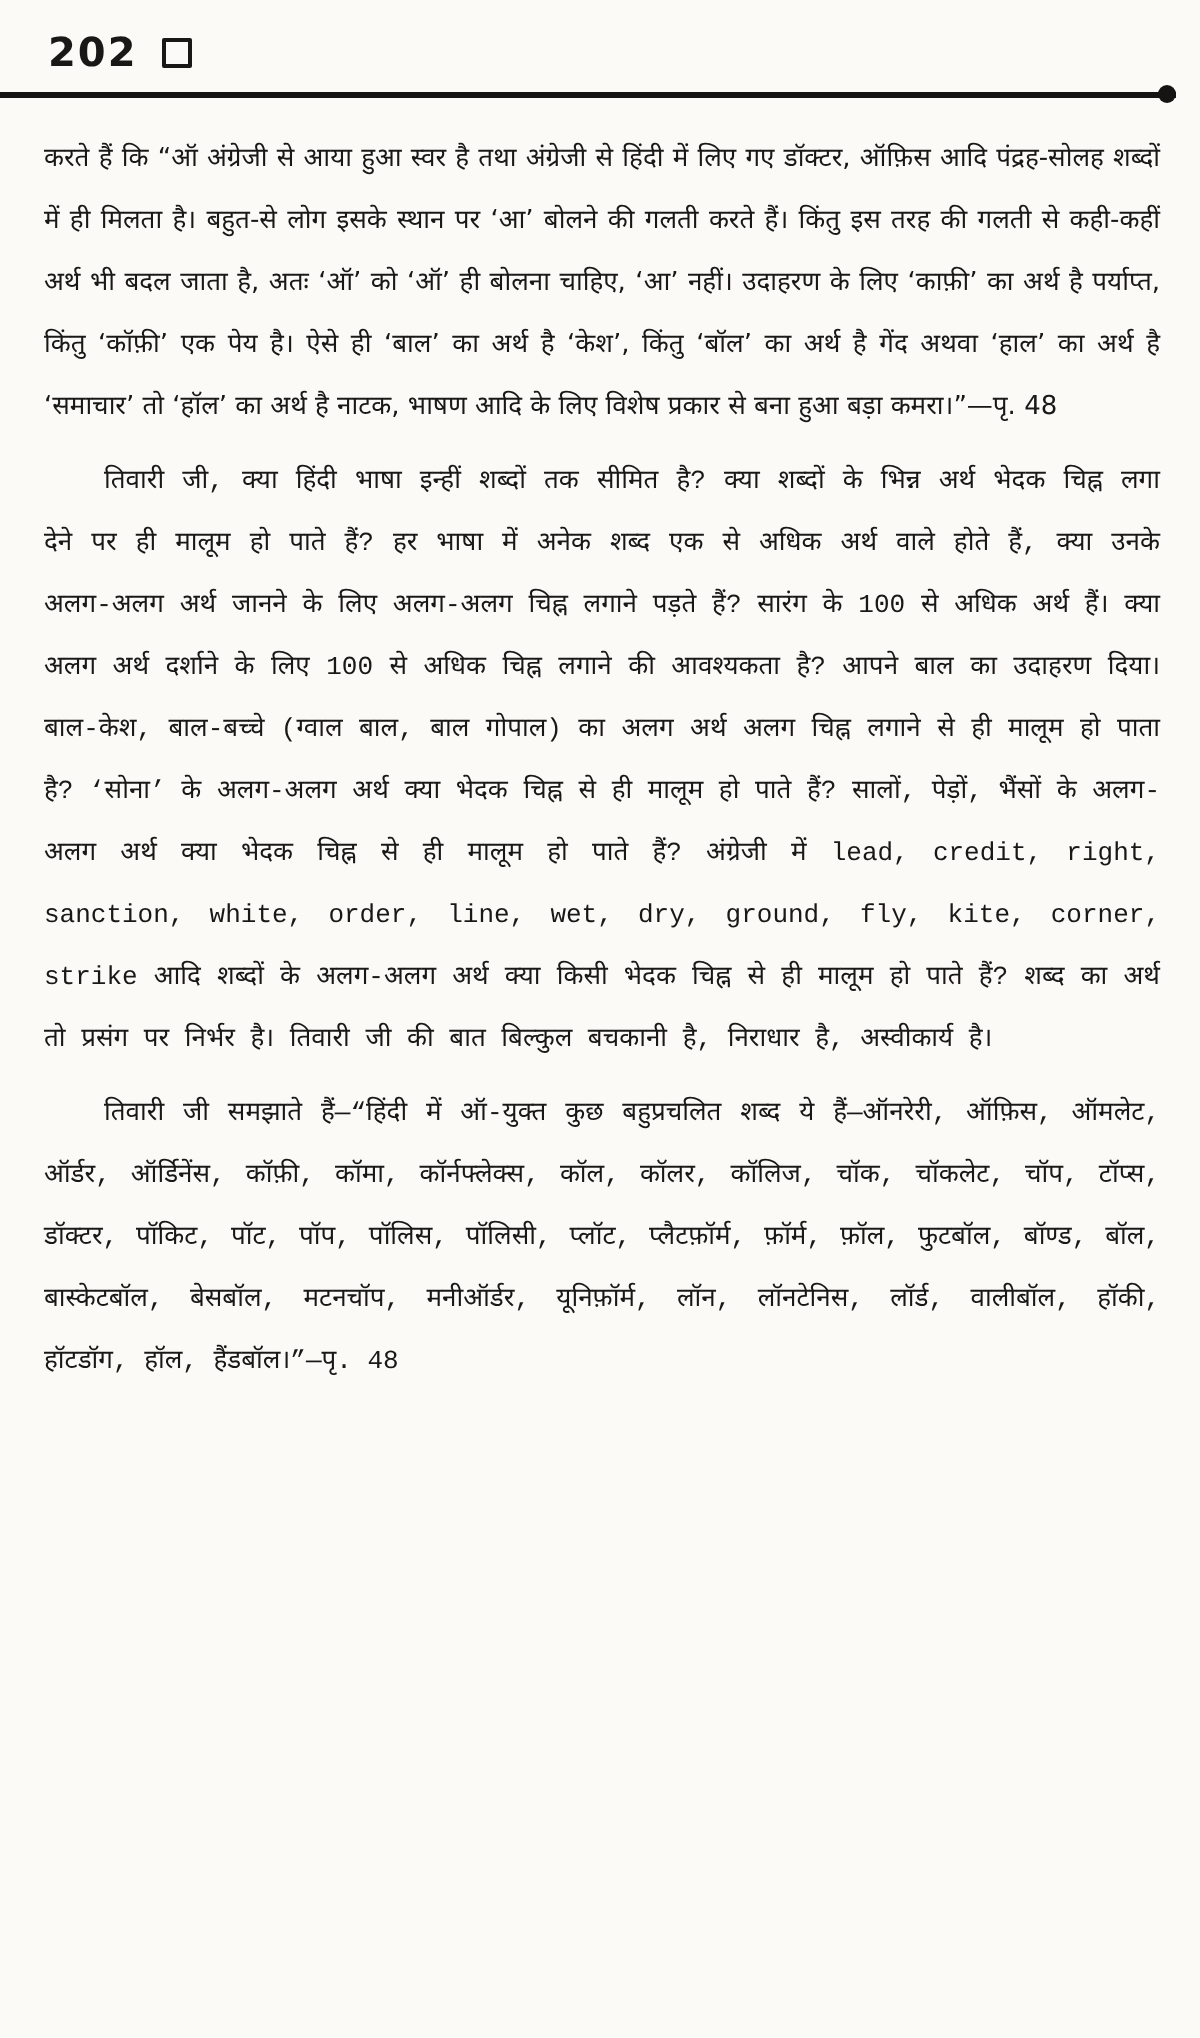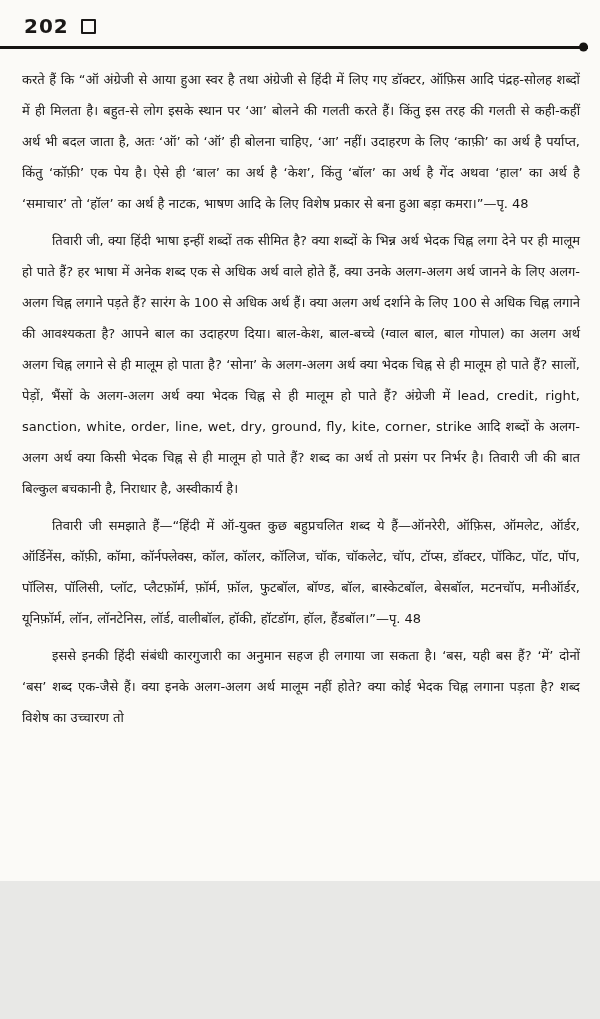--- a/index.html
+++ b/index.html
@@ -4,21 +4,21 @@
 <style>
   html, body {
     margin: 0;
     padding: 0;
     background: #e8e8e6;
     font-family: "DejaVu Sans", sans-serif;
   }
   .page {
     position: relative;
     width: 600px;
-    height: 881px;
+    height: 1019px;
     margin: 0 auto;
     background: #fbfaf7;
     color: #1a1817;
     overflow: hidden;
     box-sizing: border-box;
     padding: 14px 20px 0 22px;
   }
   .running-header {
     display: flex;
     align-items: center;
@@ -68,20 +68,21 @@
     text-justify: inter-word;
   }
   .para {
     margin: 0;
   }
   .para + .para {
     margin-top: 6px;
   }
   .para.indent {
     text-indent: 30px;
+    font-family: Liberation Mono, monospace;
   }
 </style>
 </head>
 <body>
 
 <div class="page">
 
   <header class="running-header">
     <span class="page-number">202</span>
     <span class="square-icon"></span>
@@ -89,16 +90,15 @@
 
   <div class="header-rule">
     <span class="rule-dot"></span>
   </div>
 
   <main class="page-body">
 
   <p class="para">करते हैं कि “ऑ अंग्रेजी से आया हुआ स्वर है तथा अंग्रेजी से हिंदी में लिए गए डॉक्टर, ऑफ़िस आदि पंद्रह-सोलह शब्दों में ही मिलता है। बहुत-से लोग इसके स्थान पर ‘आ’ बोलने की गलती करते हैं। किंतु इस तरह की गलती से कही-कहीं अर्थ भी बदल जाता है, अतः ‘ऑ’ को ‘ऑ’ ही बोलना चाहिए, ‘आ’ नहीं। उदाहरण के लिए ‘काफ़ी’ का अर्थ है पर्याप्त, किंतु ‘कॉफ़ी’ एक पेय है। ऐसे ही ‘बाल’ का अर्थ है ‘केश’, किंतु ‘बॉल’ का अर्थ है गेंद अथवा ‘हाल’ का अर्थ है ‘समाचार’ तो ‘हॉल’ का अर्थ है नाटक, भाषण आदि के लिए विशेष प्रकार से बना हुआ बड़ा कमरा।”—पृ. 48</p>
       <p class="para indent">तिवारी जी, क्या हिंदी भाषा इन्हीं शब्दों तक सीमित है? क्या शब्दों के भिन्न अर्थ भेदक चिह्न लगा देने पर ही मालूम हो पाते हैं? हर भाषा में अनेक शब्द एक से अधिक अर्थ वाले होते हैं, क्या उनके अलग-अलग अर्थ जानने के लिए अलग-अलग चिह्न लगाने पड़ते हैं? सारंग के 100 से अधिक अर्थ हैं। क्या अलग अर्थ दर्शाने के लिए 100 से अधिक चिह्न लगाने की आवश्यकता है? आपने बाल का उदाहरण दिया। बाल-केश, बाल-बच्चे (ग्वाल बाल, बाल गोपाल) का अलग अर्थ अलग चिह्न लगाने से ही मालूम हो पाता है? ‘सोना’ के अलग-अलग अर्थ क्या भेदक चिह्न से ही मालूम हो पाते हैं? सालों, पेड़ों, भैंसों के अलग-अलग अर्थ क्या भेदक चिह्न से ही मालूम हो पाते हैं? अंग्रेजी में lead, credit, right, sanction, white, order, line, wet, dry, ground, fly, kite, corner, strike आदि शब्दों के अलग-अलग अर्थ क्या किसी भेदक चिह्न से ही मालूम हो पाते हैं? शब्द का अर्थ तो प्रसंग पर निर्भर है। तिवारी जी की बात बिल्कुल बचकानी है, निराधार है, अस्वीकार्य है।</p>
       <p class="para indent">तिवारी जी समझाते हैं—“हिंदी में ऑ-युक्त कुछ बहुप्रचलित शब्द ये हैं—ऑनरेरी, ऑफ़िस, ऑमलेट, ऑर्डर, ऑर्डिनेंस, कॉफ़ी, कॉमा, कॉर्नफ्लेक्स, कॉल, कॉलर, कॉलिज, चॉक, चॉकलेट, चॉप, टॉप्स, डॉक्टर, पॉकिट, पॉट, पॉप, पॉलिस, पॉलिसी, प्लॉट, प्लैटफ़ॉर्म, फ़ॉर्म, फ़ॉल, फुटबॉल, बॉण्ड, बॉल, बास्केटबॉल, बेसबॉल, मटनचॉप, मनीऑर्डर, यूनिफ़ॉर्म, लॉन, लॉनटेनिस, लॉर्ड, वालीबॉल, हॉकी, हॉटडॉग, हॉल, हैंडबॉल।”—पृ. 48</p>
-      <p class="para indent">इससे इनकी हिंदी संबंधी कारगुजारी का अनुमान सहज ही लगाया जा सकता है। ‘बस, यही बस हैं? ‘में’ दोनों ‘बस’ शब्द एक-जैसे हैं। क्या इनके अलग-अलग अर्थ मालूम नहीं होते? क्या कोई भेदक चिह्न लगाना पड़ता है? शब्द विशेष का उच्चारण तो</p>
     </main>
 
 </div>
 
 </body></html>

